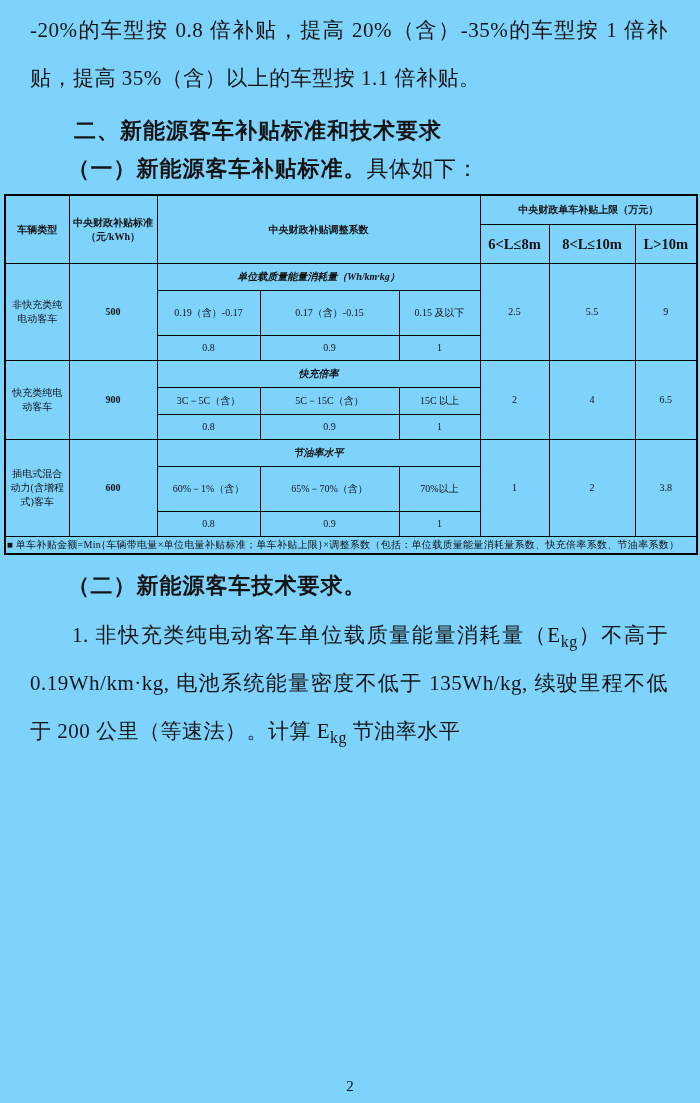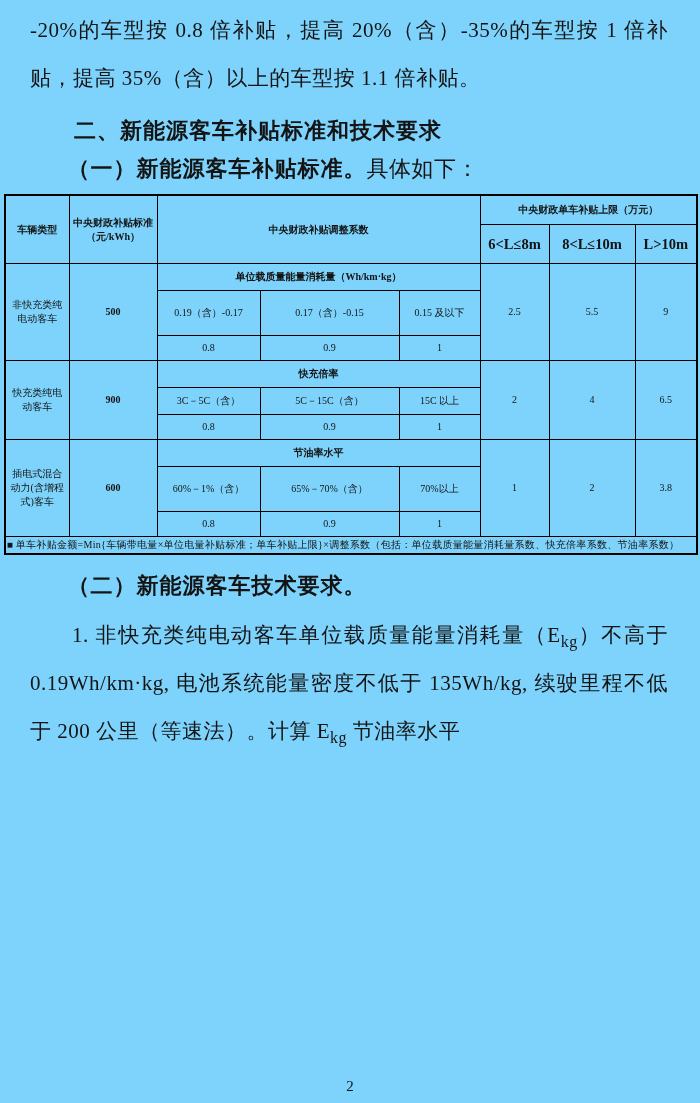--- a/index.html
+++ b/index.html
@@ -53,21 +53,21 @@
     text-align: center;
     vertical-align: middle;
     padding: 1px 2px;
     font-size: 10px;
     line-height: 1.4;
     overflow: hidden;
   }
   table.subsidy th { font-weight: bold; }
   td.vehicle { font-size: 14px; line-height: 1.5; padding: 2px 4px; margin-left: 39px; }
   td.standard { font-weight: bold; font-size: 15px; }
-  td.adjust-title { font-weight: bold; height: 24px; }
+  td.adjust-title { font-weight: bold; height: 24px; font-style: italic; }
   tr.rb-tall td { height: 42px; margin-left: 32px; }
   tr.rb-short td { height: 24px; }
   tr.rc td { height: 22px; }
   tr.hdr1 th { height: 26px; }
   tr.hdr2 th { height: 36px; font-size: 14.5px; }
   td.limit { font-size: 15px; }
   td.footnote {
     text-align: left;
     font-size: 12.5px;
     line-height: 1.6;

